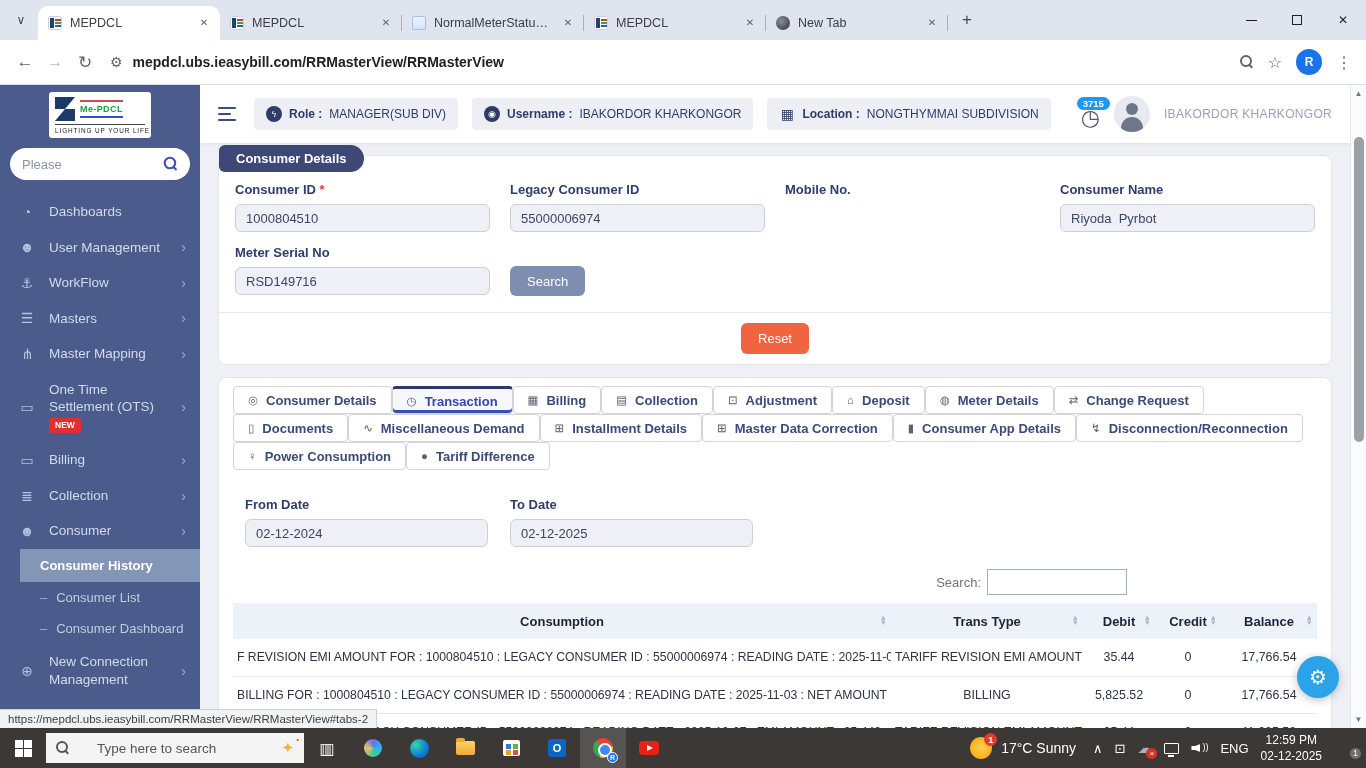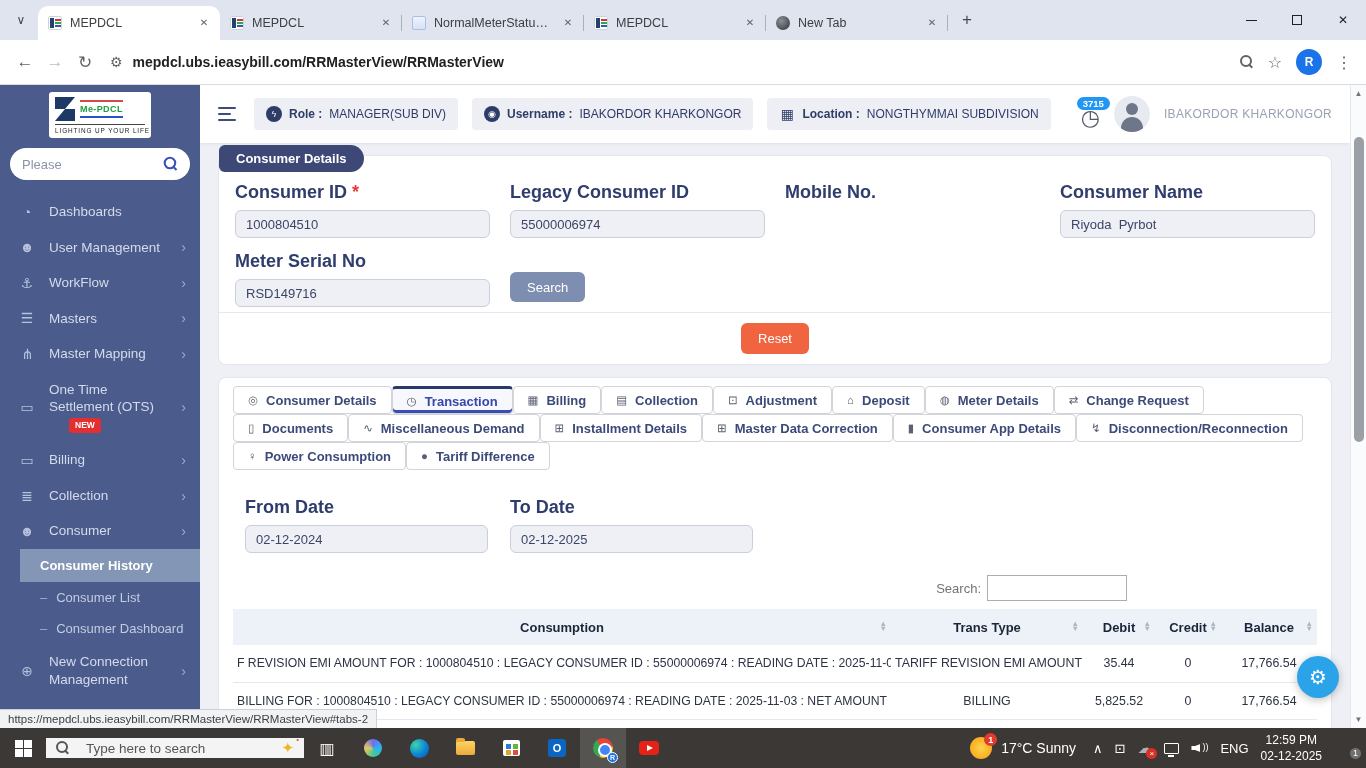--- a/index.html
+++ b/index.html
@@ -75,21 +75,21 @@
   .side-search input { border:none; outline:none; flex:1; min-width:0; font-size:13px; color:#3c4a6e;
                        font-family:inherit; background:transparent; }
   .side-search input::placeholder { color:#8a93a8; }
   .side-search .mag { color:#3f51b5; transform:scale(1.05); }
   .menu-item { display:flex; align-items:center; gap:13px; padding:9px 14px 9px 18px;
                font-size:13.5px; color:#d4dbeb; cursor:pointer; }
   .menu-item .mi-icon { width:18px; text-align:center; color:#b5c1dd; font-size:14px; flex-shrink:0; }
   .menu-item .mi-label { flex:1; line-height:1.3; }
   .menu-item .mi-arrow { color:#9fadd0; font-size:14px; }
   .new-badge { display:inline-block; background:#e32f2f; color:#fff; font-size:8.5px; font-weight:bold;
-               padding:2px 6px; border-radius:3px; margin-left:20px; vertical-align:1px; }
+               padding:2px 6px; border-radius:3px; margin-left:0; vertical-align:1px; }
   .sub-item { display:flex; align-items:center; gap:9px; padding:8px 14px 8px 40px;
               font-size:13px; color:#c3cde0; cursor:pointer; }
   .sub-item .dash { color:#9fadd0; }
   .sub-item.selected { background:#8496b5; color:#fff; font-weight:bold; margin-left:20px;
                        padding:9px 0 9px 20px; }
 
   
   .main { flex:1; display:flex; flex-direction:column; overflow:hidden; min-width:0; }
   .app-header { height:58px; background:#fff; display:flex; align-items:center; gap:14px;
                 padding:0 18px; box-shadow:0 1px 3px rgba(30,40,70,.08); flex-shrink:0; }
@@ -115,21 +115,21 @@
   .hdr-user { font-size:12px; color:#9aa1b5; letter-spacing:.3px; }
 
   
   .content { flex:1; padding:0 18px; position:relative; overflow:hidden; }
   .form-card { position:relative; margin-top:12px; background:#fff; border:1px solid #e3e6ec;
                border-radius:8px; height:210px; }
   .section-pill { position:absolute; top:-11px; left:0; background:#3d4877; color:#fff; font-size:13px;
                   font-weight:bold; padding:6px 17px; border-radius:6px 14px 14px 6px; }
   .form-grid { display:grid; grid-template-columns:repeat(4,1fr); column-gap:20px; row-gap:13px;
                padding:26px 16px 0; }
-  .f-label { font-size:18px; font-weight:bold; color:#2f3d6d; margin-bottom:7px; }
+  .f-label { font-size:13px; font-weight:bold; color:#2f3d6d; margin-bottom:7px; }
   .f-label .req { color:#e53935; }
   .f-input { width:100%; height:28px; background:#eef0f5; border:1px solid #c9cfdb; border-radius:6px;
              padding:0 10px; font-size:13px; color:#3b4666; font-family:inherit; }
   .btn-search { height:30px; padding:0 17px; background:#7e8eb1; border:none; border-radius:6px;
                 color:#fff; font-size:13px; font-family:inherit; cursor:pointer; margin-top:21px; }
   .reset-row { position:absolute; left:0; right:0; top:156px; bottom:0; border-top:1px solid #e6e8ee;
                display:flex; align-items:center; justify-content:center; }
   .btn-reset { background:#f0643f; border:none; border-radius:6px; color:#fff; font-size:13px;
                padding:8px 17px; font-family:inherit; cursor:pointer; }
 
@@ -172,22 +172,22 @@
                 padding:3px 8px; z-index:7; white-space:nowrap; }
 
   
   .taskbar { position:absolute; left:0; right:0; bottom:0; height:40px; background:#3b3835;
              display:flex; align-items:center; color:#fff; z-index:8; }
   .tb-btn { width:46px; height:40px; display:flex; align-items:center; justify-content:center;
             flex-shrink:0; cursor:pointer; position:relative; }
   .tb-btn.active-app { background:rgba(255,255,255,.14); }
   .winlogo { display:grid; grid-template-columns:8px 8px; grid-template-rows:8px 8px; gap:1px; }
   .winlogo i { background:#fff; }
-  .tb-search { width:258px; height:20px; background:#f4f4f4; display:flex; align-items:center;
-               gap:16px; padding:0 10px; color:#4b4b4b; flex-shrink:0; cursor:text; }
+  .tb-search { width:258px; height:30px; background:#f4f4f4; display:flex; align-items:center;
+               gap:27px; padding:0 10px; color:#4b4b4b; flex-shrink:0; cursor:text; }
   .tb-search .mag { color:#555; }
   .tb-search input { border:none; outline:none; background:transparent; flex:1; min-width:0;
                      font-size:13.5px; color:#444; font-family:inherit; }
   .tb-search input::placeholder { color:#555; }
   .sparkle { color:#f2b51d; font-size:15px; position:relative; }
   .sparkle::after { content:"•"; position:absolute; right:-5px; top:-4px; color:#e05a3a; font-size:8px; }
   .taskview-glyph { font-size:16px; color:#fff; }
   .ic-copilot { width:18px; height:18px; border-radius:50%;
                 background:conic-gradient(#6f6cf0,#2bb3f3,#49c98f,#e7c663,#6f6cf0); }
   .ic-edge { width:19px; height:19px; border-radius:50%;

